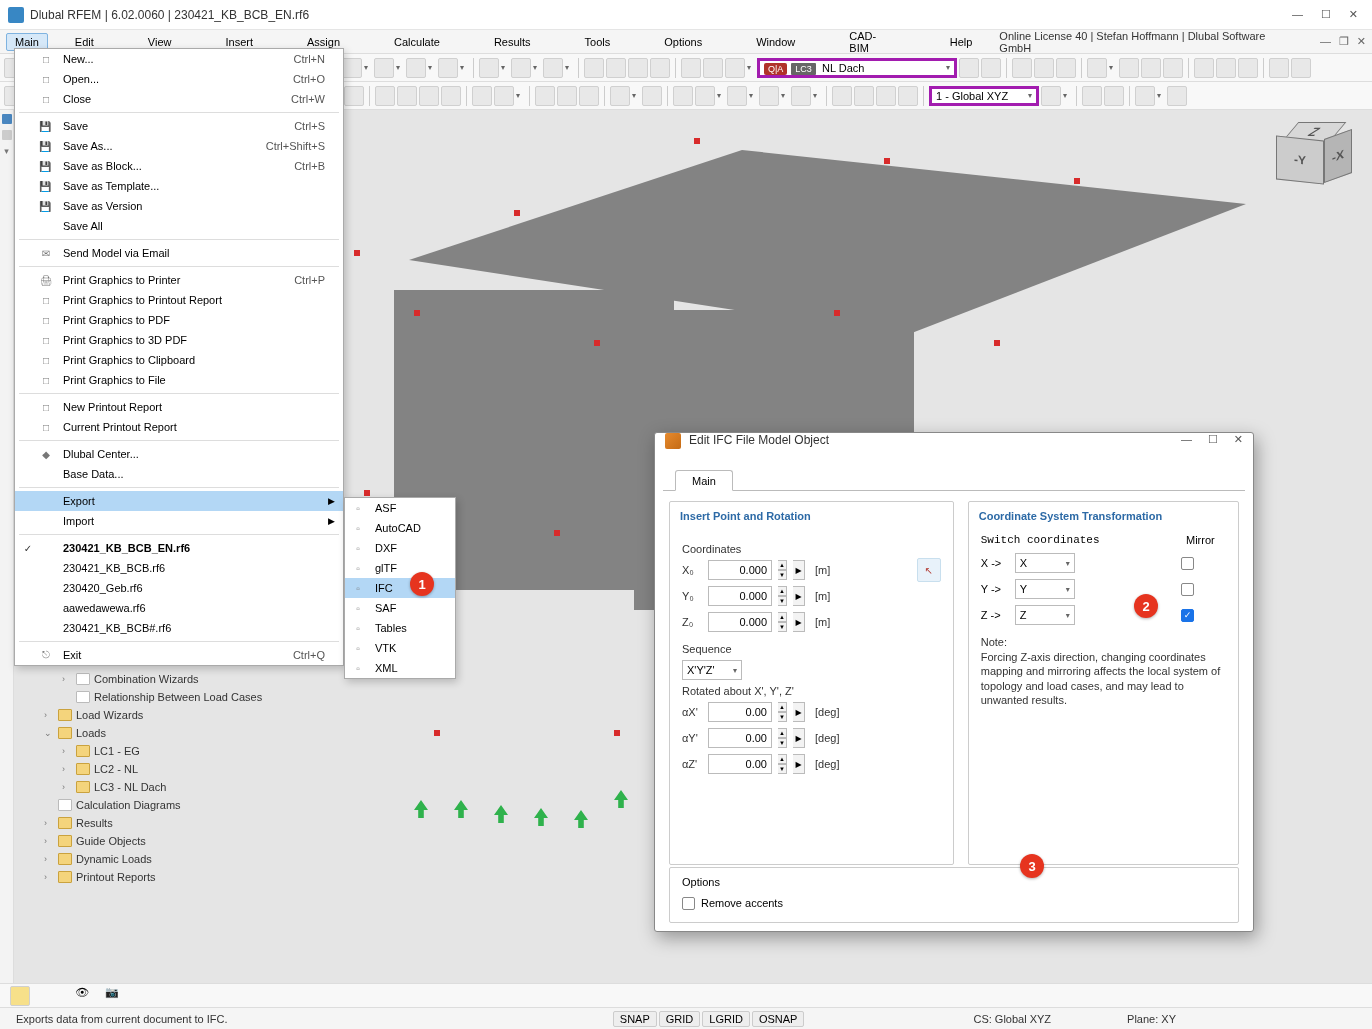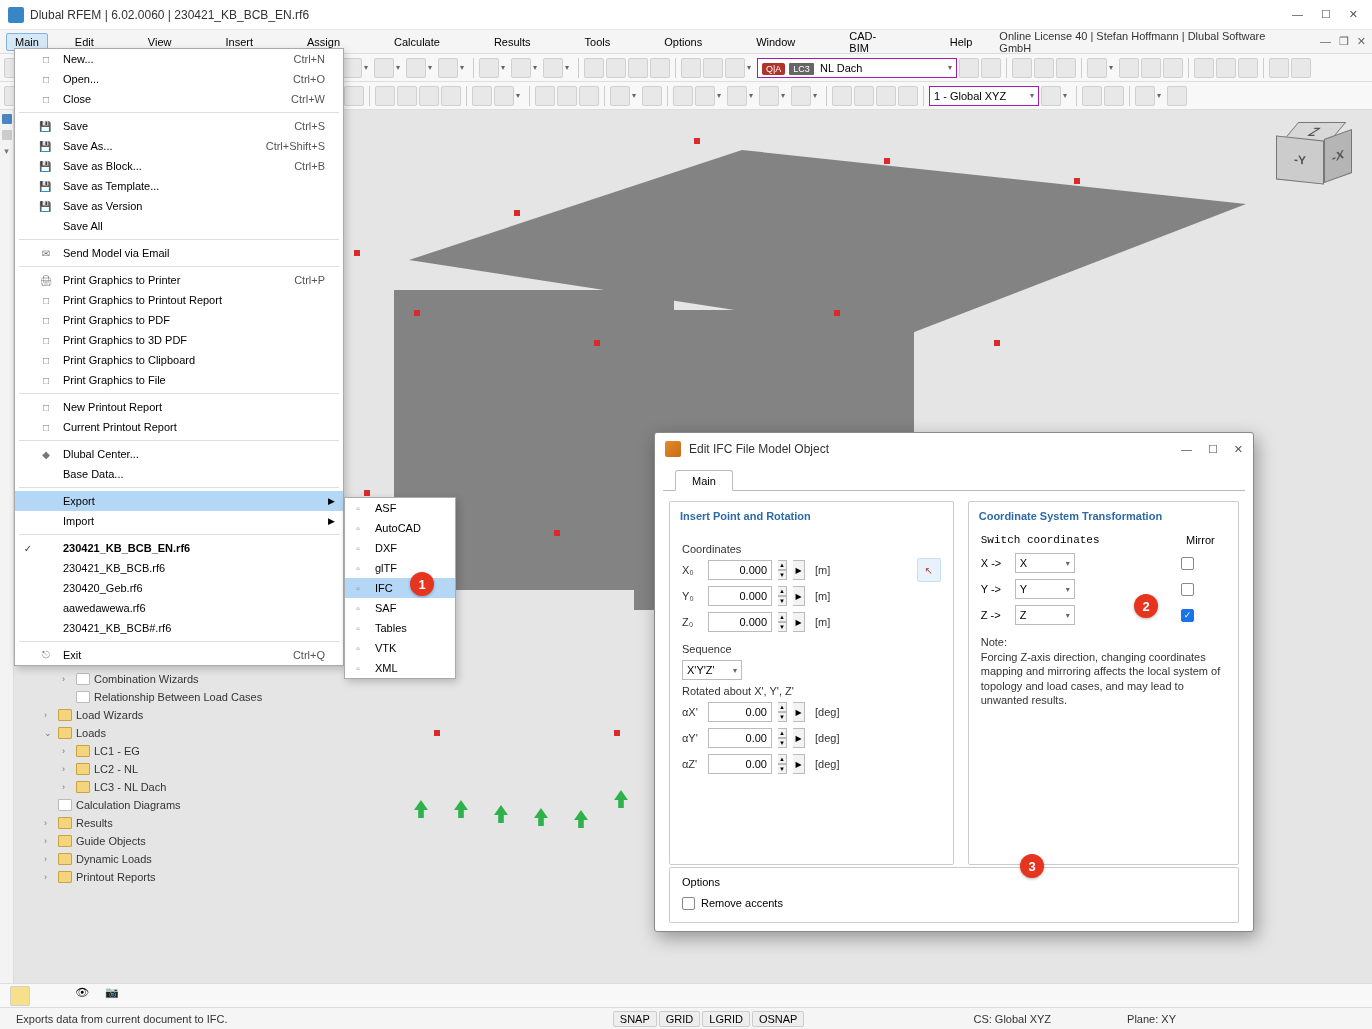--- a/index.html
+++ b/index.html
@@ -10,21 +10,21 @@
     .win-controls { display: flex; gap: 18px; padding-right: 6px; color: #555; font-size: 13px; }
     .menubar { height: 24px; background: #f5f5f5; display: flex; align-items: center; padding: 0 6px; border-bottom: 1px solid #ddd; }
     .menubar .mitem { padding: 3px 27px; cursor: default; }
     .menubar .mitem.active { background: #d6e8f8; border: 1px solid #7fb3e0; border-radius: 2px; padding: 2px 8px;}
     .menubar .right-info { margin-left: auto; color: #333; padding-right: 20px;}
     .menubar .mini-win { display:flex; gap:8px; color:#666;}
     .toolbar-row { height: 28px; background: #f8f8f8; border-bottom: 1px solid #ddd; display: flex; align-items: center; padding: 0 4px; gap: 2px; }
     .tb-icon { width: 20px; height: 20px; background: #e8e8e8; border: 1px solid #d0d0d0; border-radius: 2px; display:inline-block; }
     .tb-dd { width: 6px; font-size:8px; color:#666; display:inline-block; margin-right:2px;}
     .tb-sep { width: 1px; height: 20px; background: #ccc; margin: 0 3px; }
-    .tb-combo { height: 20px; min-width: 120px; border: 1px solid #a21caf; background: #fff; font-size: 11px; display:flex; align-items:center; padding:0 4px; justify-content:space-between;}
+    .tb-combo { height: 20px; min-width: 120px; border: 3px solid #a21caf; background: #fff; font-size: 11px; display:flex; align-items:center; padding:0 4px; justify-content:space-between;}
     .tb-combo .dd { font-size:8px; color:#666;}
     .tb-combo.wide { min-width: 110px;}
     .qa-badge { background:#b0332a; color:#fff; padding:1px 4px; font-size:9px; border-radius:2px; margin-right:4px;}
     .lc-badge { background:#666; color:#fff; padding:1px 4px; font-size:9px; border-radius:1px;}
     .content { position: absolute; top: 110px; left: 0; right: 0; bottom: 46px; display: flex; }
     .side-strip { width: 14px; background:#f3f3f3; border-right:1px solid #ddd; display:flex; flex-direction:column; align-items:center; gap:6px; padding-top:4px;}
     .side-strip .ss { width:10px;height:10px;background:#ccc;border-radius:1px;}
     .viewport { flex: 1; background: #e5e5e5; position: relative; overflow: hidden; }
     .model-slab { position:absolute; background:#838383; }
     .roof { top:30px; left:350px; width:900px; height:200px; clip-path:polygon(5% 60%, 42% 5%, 98% 32%, 60% 98%); }
@@ -43,21 +43,21 @@
     .dropdown-menu .check { width:18px; text-align:center; color:#333; font-size:10px;}
     .dropdown-menu .lbl { flex: 1; }
     .dropdown-menu .short { color: #555; min-width:70px; text-align:right;}
     .dropdown-menu .arrow, .submenu .arrow { width: 10px; text-align: right; font-size:9px;}
     .dropdown-menu .sep, .submenu .sep { height: 1px; background: #ddd; margin: 3px 4px; }
     .dropdown-menu .row.bold .lbl { font-weight:600;}
     .submenu { position: absolute; top: 497px; left: 344px; width: 112px; background: #fff; border: 1px solid #aaa; box-shadow: 2px 3px 8px rgba(0,0,0,0.2); z-index: 101; }
     .submenu .row { display: flex; align-items: center; height: 20px; padding: 0 6px 0 4px; cursor: default; }
     .callout { position:absolute; width:24px; height:24px; background:#e6341f; color:#fff; border-radius:50%; display:flex; align-items:center; justify-content:center; font-size:13px; font-weight:600; z-index:250; box-shadow:0 1px 3px rgba(0,0,0,.3);}
     .dialog { position: absolute; top: 432px; left: 654px; width: 600px; height: 500px; background: #fff; border: 1px solid #888; box-shadow: 3px 6px 18px rgba(0,0,0,0.35); z-index: 200; border-radius: 3px; display:flex; flex-direction:column;}
-    .dialog .dlg-title { height: 32px; display: flex; align-items: center; padding: 16px 10px; }
+    .dialog .dlg-title { height: 32px; display: flex; padding: 0 10px; }
     .dialog .dlg-title .dico { width:16px;height:16px; background:linear-gradient(135deg,#e68a2e,#c56b14); border-radius:2px; margin-right:8px;}
     .dialog .dlg-title .t { flex:1; color:#333; font-size:12px;}
     .dialog .win-ctrl { display:flex; gap:16px; color:#555; font-size:12px;}
     .dialog .tabstrip { height: 26px; border-bottom: 1px solid #bbb; display:flex; align-items:flex-end; padding: 0 12px; margin: 0 8px;}
     .dialog .tab { padding: 4px 16px 3px; border: 1px solid #bbb; border-bottom: 1px solid #fff; background:#fff; border-radius: 3px 3px 0 0; position:relative; top:1px;}
     .dialog-body { flex:1; padding: 10px 14px; display:flex; gap:14px;}
     .panel { border:1px solid #ccc; border-radius:2px; padding: 0; display:flex; flex-direction:column;}
     .panel-left { flex: 1.05; gap: 11px;}
     .panel-right { flex: 1;}
     .panel .phead { color:#2d6aa6; font-weight:600; padding: 8px 10px 6px; font-size: 11px;}

